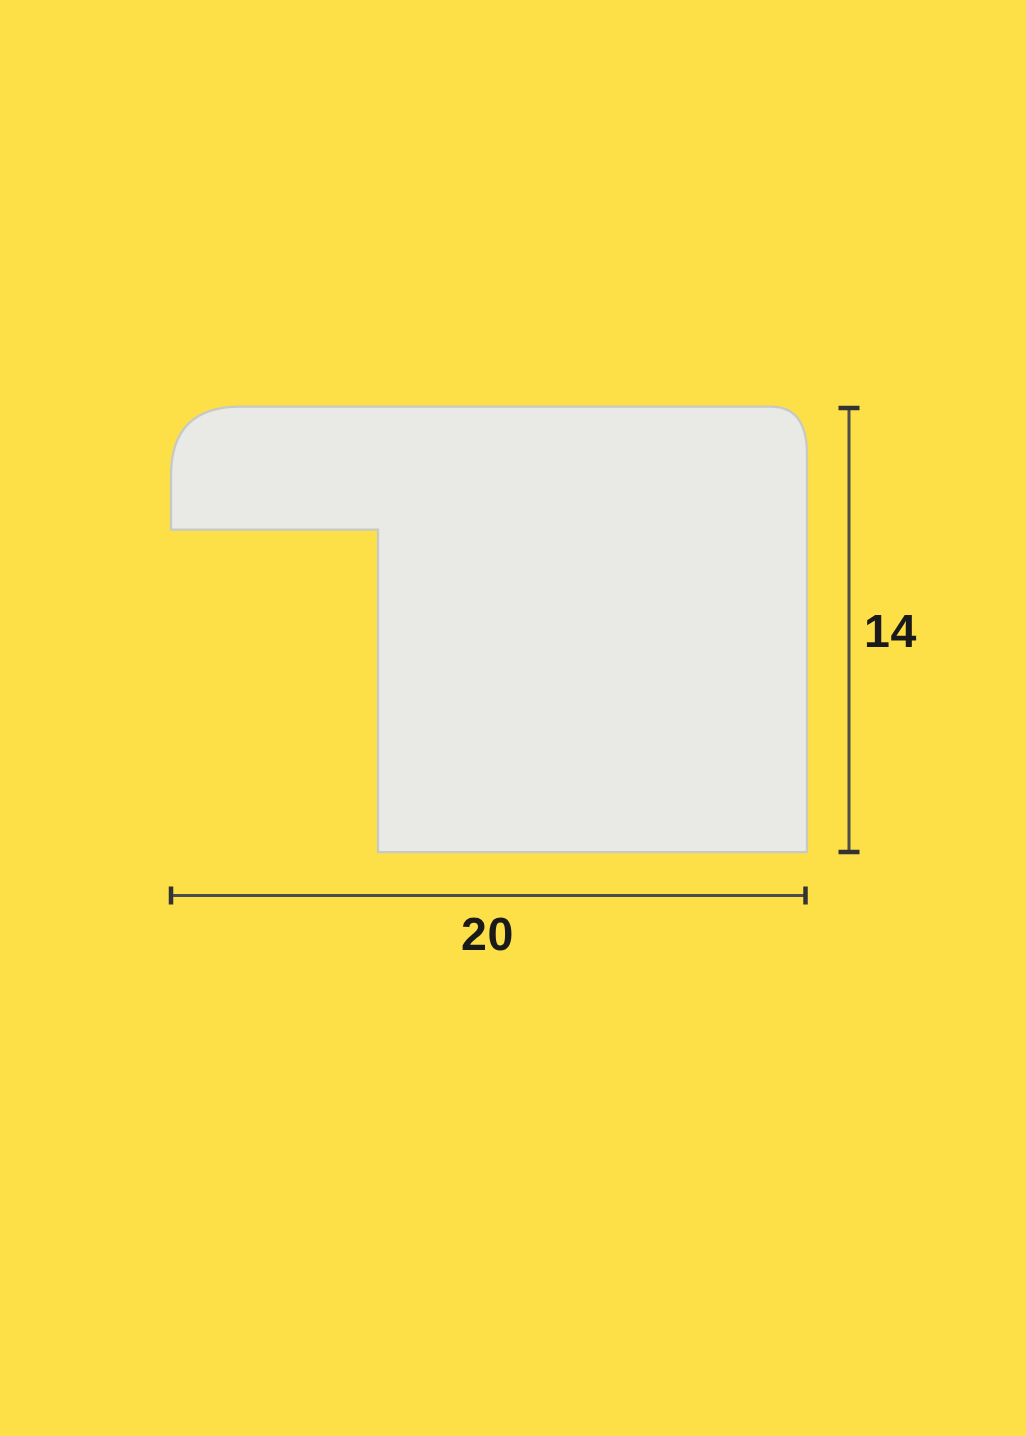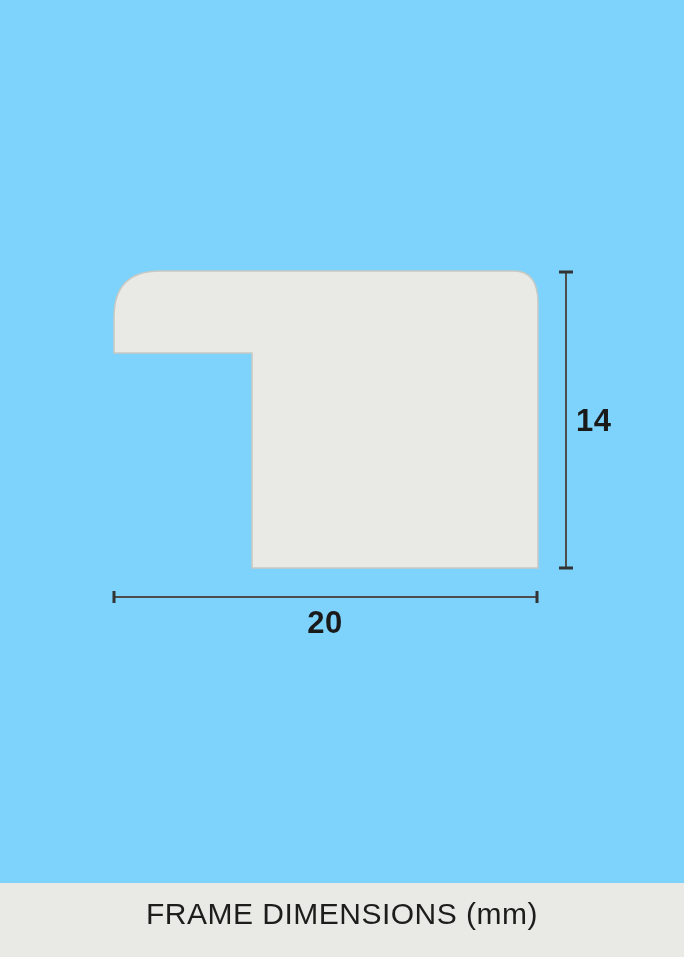--- a/index.html
+++ b/index.html
@@ -5,21 +5,21 @@
   html, body {
     margin: 0;
     padding: 0;
     background: #ffffff;
     font-family: "Liberation Sans", sans-serif;
   }
   .screen {
     position: relative;
     width: 684px;
     height: 957px;
-    background: #7dd3fc;
+    background: #fde047;
     overflow: hidden;
   }
   .diagram-svg {
     position: absolute;
     top: 0;
     left: 0;
   }
   .dim-label {
     font-family: "Liberation Sans", sans-serif;
     font-weight: 700;
@@ -77,17 +77,14 @@
       <line x1="114" y1="597" x2="537" y2="597" stroke-width="2" stroke="#4d4d4d"></line>
       <line x1="114" y1="591" x2="114" y2="603" stroke-width="3" stroke="#333333"></line>
       <line x1="537" y1="591" x2="537" y2="603" stroke-width="3" stroke="#333333"></line>
     </g>
 
     <text class="dim-label" x="576" y="431">14</text>
 
     <text class="dim-label" x="325" y="633" text-anchor="middle">20</text>
   </svg>
 
-  <div class="footer-bar">
-    <span class="footer-caption">FRAME DIMENSIONS (mm)</span>
-  </div>
 
 </div>
 
 </body></html>

